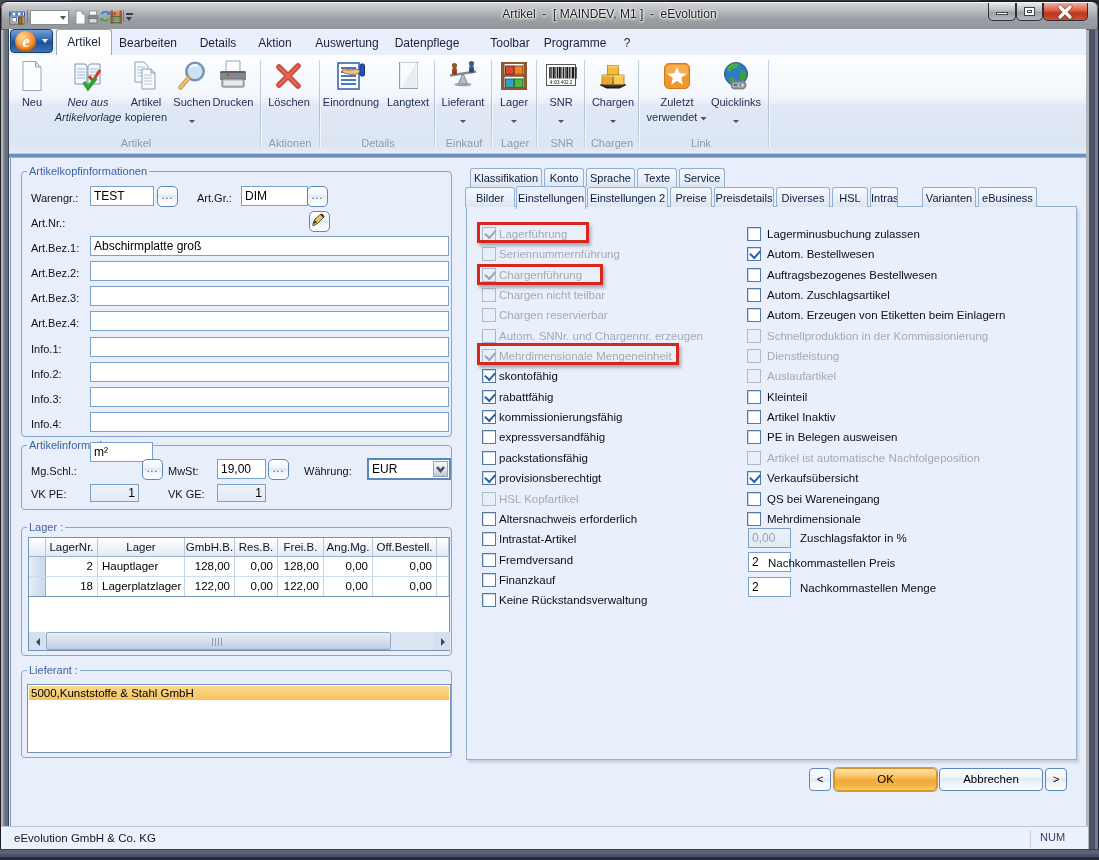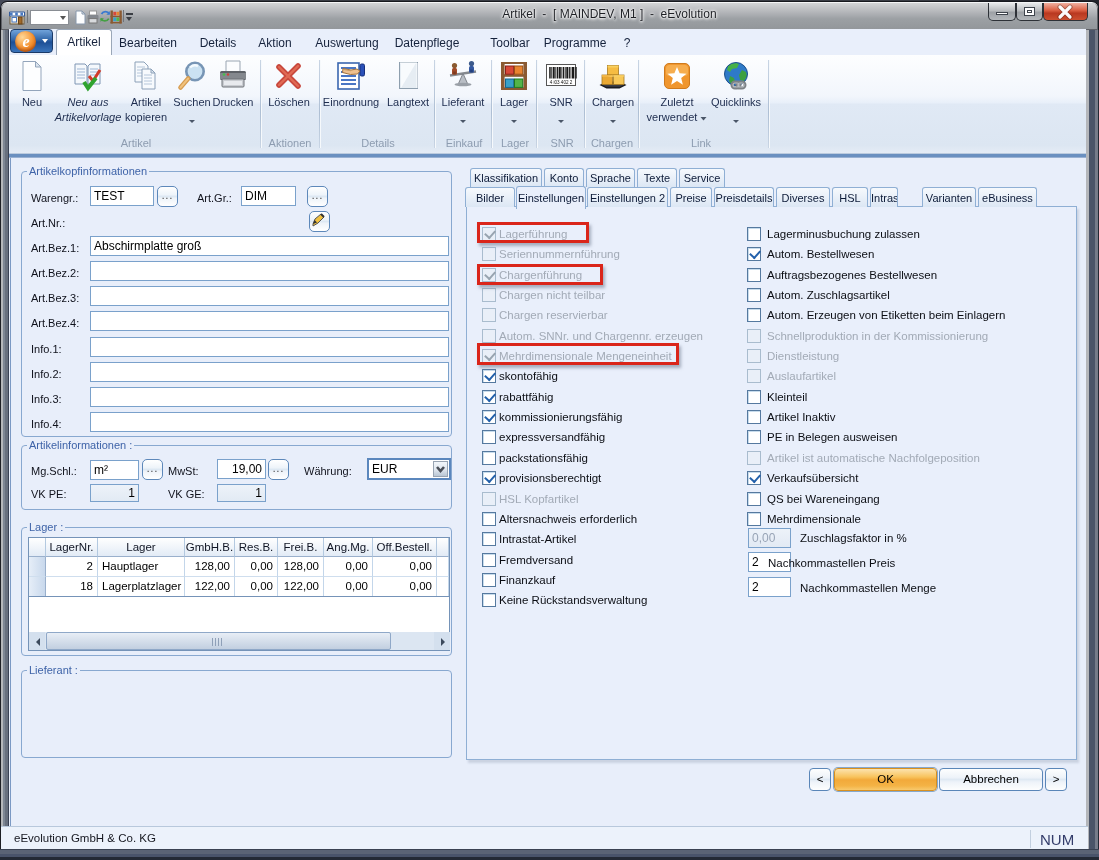--- a/index.html
+++ b/index.html
@@ -32,21 +32,21 @@
 .rlab{position:absolute;top:96px;width:110px;text-align:center;font-size:11px;color:#1d2c4e;height:13px;line-height:13px}
 .rlab.r2{top:111px}
 .rarr{position:absolute;width:0;height:0;border:3.2px solid transparent;border-top:3.8px solid #4a5668}
 #bluline{position:absolute;left:9px;top:153px;width:1077px;height:5px;background:linear-gradient(#bccbde 0 1px,#6b90c0 1px 4px,#9ab1d2 4px 5px)}
 
 .gb{position:absolute;border:1px solid #88a8d0;border-radius:4px}
 .gb>b{position:absolute;top:-7px;left:5px;background:#e8eefa;padding:0 2px;font-weight:400;color:#3e63a8;font-size:11px;line-height:13px;white-space:nowrap}
 .lbl{position:absolute;font-size:11px;color:#10121c;white-space:nowrap}
 .tb{position:absolute;background:#fff;border:1px solid #7aa1cb;font-size:12px;color:#000;padding:2px 3px 0;height:20px;white-space:nowrap;overflow:hidden}
 .tb.ro{background:linear-gradient(#edf2f9,#e2eaf4);text-align:right}
-.tb.num{text-align:right}
+.tb.num{text-align:left}
 .d3{position:absolute;width:21px;height:21px;border:1px solid #5d88ba;border-radius:5px;text-align:center;font-size:10px;color:#333;line-height:17px;
  background:linear-gradient(#fff,#eef4fa 40%,#dde8f3 50%,#eef3f9 60%,#fff);letter-spacing:1px}
 
 .cb{position:absolute;width:14px;height:14px;background:#fff;border:1px solid #55799f;box-shadow:inset 1px 1px 0 #c8dcec}
 .cb.dis{border-color:#a9bcce;background:#e9eff8;box-shadow:none}
 .cb.ck::after{content:"";position:absolute;left:1.5px;top:2px;width:7.5px;height:4.5px;border-left:2.8px solid #2260ab;border-bottom:2.8px solid #2260ab;transform:rotate(-48deg)}
 .cb.dis.ck::after{border-color:#98a4b0}
 .cbl{position:absolute;font-size:11.5px;color:#0c0e14;line-height:15px;white-space:nowrap}
 .cbl.dis{color:#a2aab6}
 .red{position:absolute;border:3px solid #da251a;box-shadow:2px 3px 3px rgba(110,120,140,.55)}
@@ -381,21 +381,21 @@
 <div class="glab" style="left:701px">Link</div>
   <div id="bluline"></div>
 
   <div class="gb" style="left:21px;top:171px;width:431px;height:266px">
       <b>Artikelkopfinformationen</b>
     </div>
   <div class="lbl" style="left:31px;top:192px">Warengr.:</div>
   <div class="tb" style="left:90px;top:186px;width:64px">TEST</div>
   <div class="d3" style="left:157px;top:186px">...</div>
   <div class="lbl" style="left:197px;top:192px">Art.Gr.:</div>
-  <div class="tb" style="left:241px;top:186px;width:55px">DIM</div>
+  <div class="tb" style="left:241px;top:186px;width:67px">DIM</div>
   <div class="d3" style="left:307px;top:186px">...</div>
   <div class="lbl" style="left:31px;top:217px">Art.Nr.:</div>
   <div class="d3" style="left:309px;top:211px;line-height:15px">
       <svg width="15" height="15" viewBox="0 0 15 15">
         <path d="M3 12l2-5 6-5 3 3-6 6-5 3z" fill="#f0c040" stroke="#555"></path>
         <path d="M11 2l3 3" stroke="#333" stroke-width="2"></path>
         <path d="M3 12l1.6-4 2.4 2.4z" fill="#333"></path>
       </svg>
     </div>
   <div class="lbl" style="left:31px;top:242px">Art.Bez.1:</div>
@@ -412,21 +412,21 @@
   <div class="tb" style="left:90px;top:362px;width:359px"></div>
   <div class="lbl" style="left:31px;top:393px">Info.3:</div>
   <div class="tb" style="left:90px;top:387px;width:359px"></div>
   <div class="lbl" style="left:31px;top:418px">Info.4:</div>
   <div class="tb" style="left:90px;top:412px;width:359px"></div>
 
   <div class="gb" style="left:21px;top:445px;width:431px;height:65px">
       <b>Artikelinformationen :</b>
     </div>
   <div class="lbl" style="left:31px;top:465px">Mg.Schl.:</div>
-  <div class="tb" style="left:90px;top:460px;width:49px">m²</div>
+  <div class="tb" style="left:90px;top:442px;width:63px">m²</div>
   <div class="d3" style="left:142px;top:459px">...</div>
   <div class="lbl" style="left:168px;top:465px">MwSt:</div>
   <div class="tb num" style="left:217px;top:459px;width:49px">19,00</div>
   <div class="d3" style="left:268px;top:459px">...</div>
   <div class="lbl" style="left:304px;top:465px">Währung:</div>
   <div class="tb" style="left:367px;top:458px;width:84px;border:2px solid #5b87bd;height:22px;padding-top:2px">EUR
     <div style="position:absolute;right:1px;top:1px;width:15px;height:16px;background:linear-gradient(#f2f6fa,#dfe6ee 55%,#b9c6d4);border:1px solid #98a4b2">
       <svg width="13" height="14" viewBox="0 0 13 14">
           <path d="M3 5l3.5 4L10 5" fill="none" stroke="#4a4f58" stroke-width="2.6"></path>
         </svg>
@@ -472,20 +472,23 @@
     <div class="sarr" id="sal" style="left:0"></div>
     <div class="sarr" id="sar" style="right:0"></div>
     <div id="sthumb">
         <div id="sgrip"></div>
       </div>
   </div>
 
   <div class="gb" style="left:21px;top:670px;width:431px;height:88px">
       <b>Lieferant :</b>
     </div>
+  <div style="position:absolute;left:27px;top:684px;width:424px;height:69px;background:#fff;border:1px solid #6f93be">
+    <div style="position:absolute;left:1px;top:1px;right:1px;height:14px;background:linear-gradient(#fbd98f,#f6c35c);font-size:11.5px;line-height:14px;padding-left:2px;color:#000">5000,Kunststoffe &amp; Stahl GmbH</div>
+  </div>
 
   <div id="panel"></div>
   <div class="tab" style="left:470px;top:168px;width:72px;height:19px;line-height:19px">Klassifikation</div>
 <div class="tab" style="left:544px;top:168px;width:40px;height:19px;line-height:19px">Konto</div>
 <div class="tab" style="left:586px;top:168px;width:49px;height:19px;line-height:19px">Sprache</div>
 <div class="tab" style="left:637px;top:168px;width:40px;height:19px;line-height:19px">Texte</div>
 <div class="tab" style="left:679px;top:168px;width:46px;height:19px;line-height:19px">Service</div>
 <div class="tab" style="left:465px;top:187px;width:50px;height:20px;line-height:20px">Bilder</div>
 <div class="tab" style="left:587px;top:187px;width:81px;height:20px;line-height:20px">Einstellungen 2</div>
 <div class="tab" style="left:670px;top:187px;width:42px;height:20px;line-height:20px">Preise</div>
@@ -577,16 +580,16 @@
   <div class="cbl" style="left:800px;top:581px">Nachkommastellen Menge</div>
 
   <div class="btn" style="left:809px;width:22px">&lt;</div>
   <div class="btn" id="okbtn" style="left:834px;width:103px">OK</div>
   <div class="btn" style="left:939px;width:104px">Abbrechen</div>
   <div class="btn" style="left:1045px;width:22px">&gt;</div>
 
   <div id="status">
     <div style="position:absolute;left:13px;top:5px;font-size:11.5px;color:#15171f">eEvolution GmbH &amp; Co. KG</div>
     <div style="position:absolute;left:1029px;top:3px;width:1px;height:18px;background:#c2cfdf"></div>
-    <div style="position:absolute;left:1039px;top:4px;font-size:15px;color:#333c6a">NUM</div>
+    <div style="position:absolute;left:1039px;top:4px;font-size:11px;color:#333c6a">NUM</div>
 
   </div>
 </div>
 
 </body></html>

